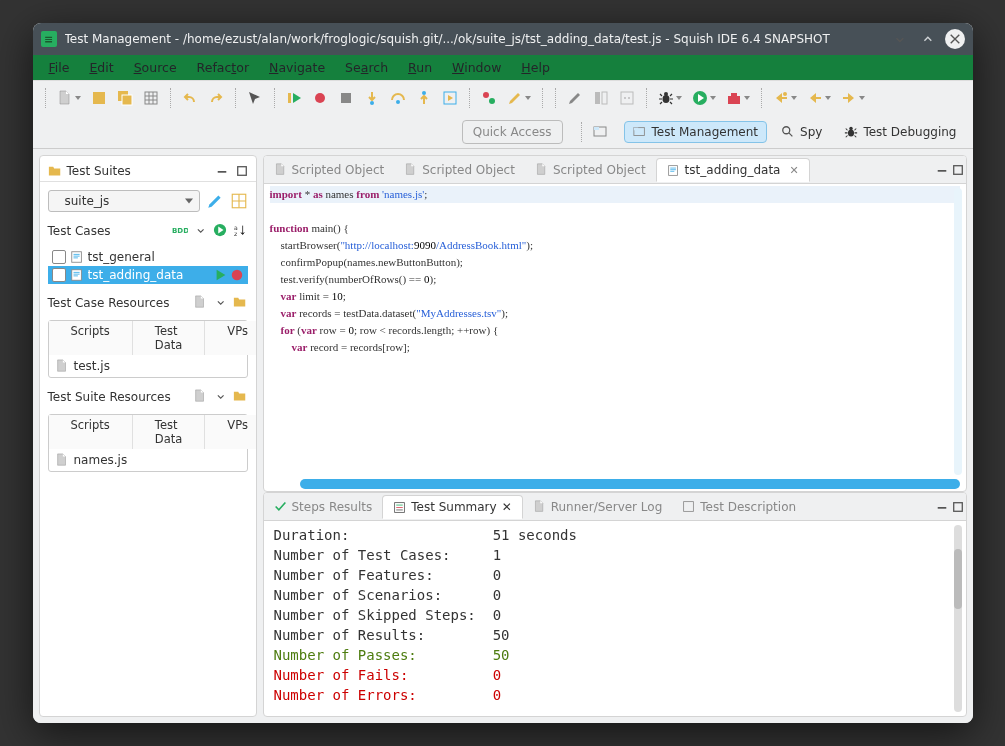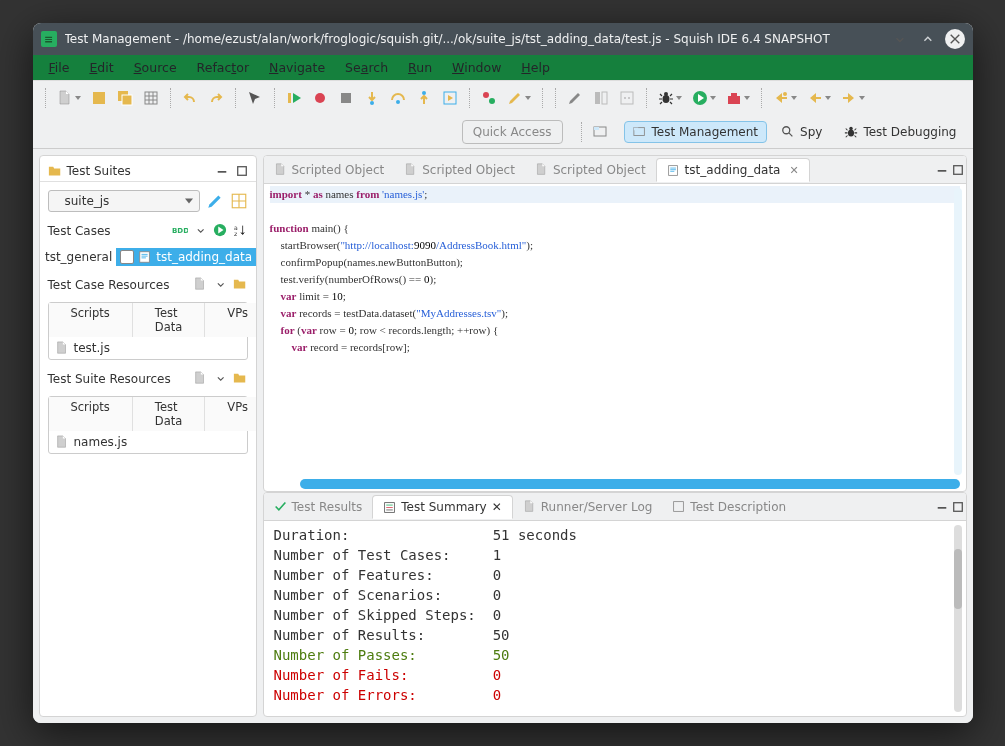--- a/index.html
+++ b/index.html
@@ -202,21 +202,21 @@
     position: absolute; right: 6px; top: 50%;
     transform: translateY(-50%);
     width: 0; height: 0;
     border-left: 4px solid transparent;
     border-right: 4px solid transparent;
     border-top: 5px solid #666;
   }
   .section-label { font-size: 12px; color: #333; display:flex; align-items:flex-end; gap:6px;}
   .section-label .tools{margin-left:auto;display:flex;gap:4px;align-items:center}
   .section-label .tools .mini{width:16px;height:16px;display:flex;align-items:center;justify-content:center;cursor:pointer}
-  .tc-list { display: flex; flex-direction: row; justify-content: center; }
+  .tc-list { display: flex; flex-direction: column; }
   .tc-row {
     display: flex; align-items: center; gap: 4px;
     padding: 2px 4px;
     font-size: 12px;
   }
   .tc-row.selected {
     background: #3daee9;
     color: #fff;
   }
   .tc-row .cb { width: 14px; height: 14px; border: 1px solid #888; background: #fff; border-radius: 2px;}
@@ -835,21 +835,21 @@
         </div>
         <div class="hscroll"></div>
       </div>
 
       <div class="panel bottom-panel">
         <div class="bottom-tabs">
           <div class="btab">
             <svg viewBox="0 0 16 16">
                 <use href="#i-check"></use>
               </svg>
-            <span>Test Results</span>
+            <span>Steps Results</span>
           </div>
           <div class="btab active">
             <svg viewBox="0 0 16 16">
                 <rect x="2" y="2" width="12" height="12" fill="none" stroke="#555"></rect>
                 <path stroke="#27ae60" d="M4 5h8"></path>
                 <path stroke="#da4453" d="M4 8h8"></path>
                 <path stroke="#555" d="M4 11h8"></path>
               </svg>
             <span>Test Summary</span>
             <span class="close-x">✕</span>

